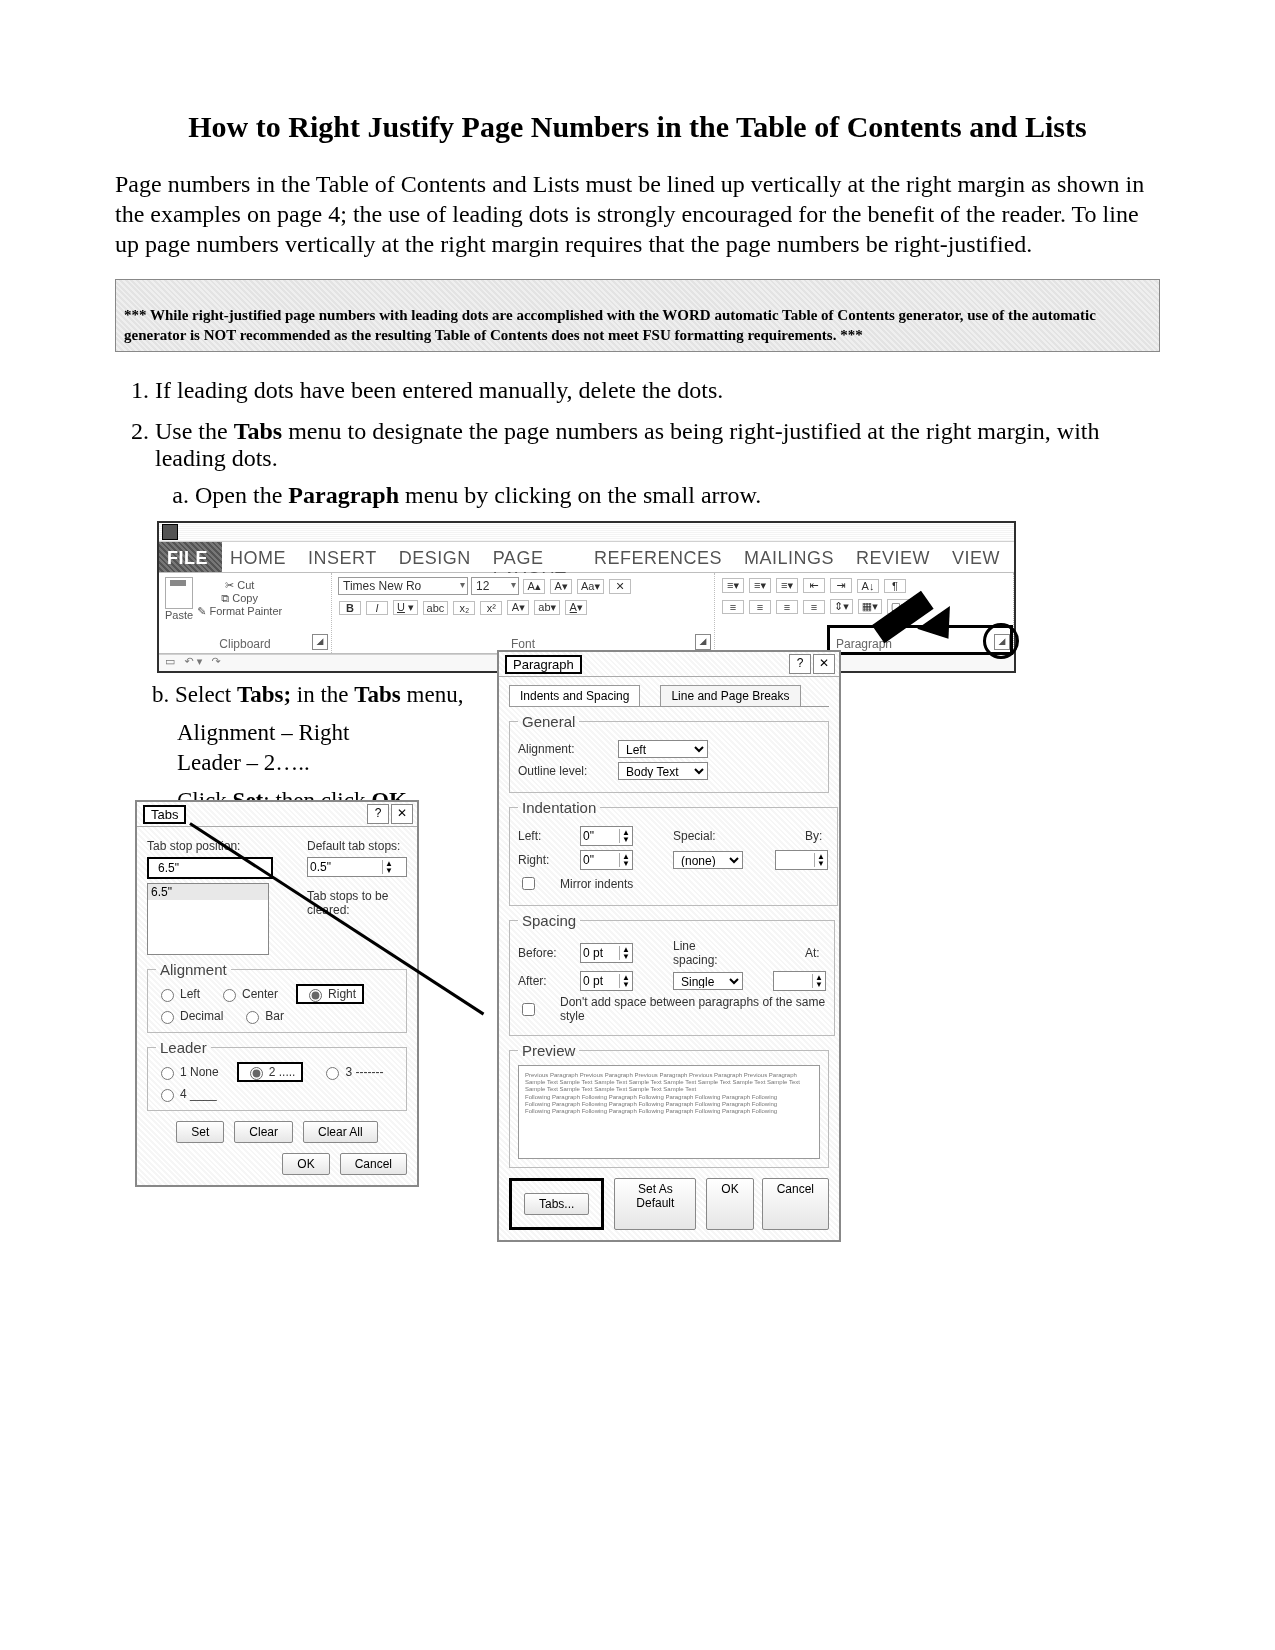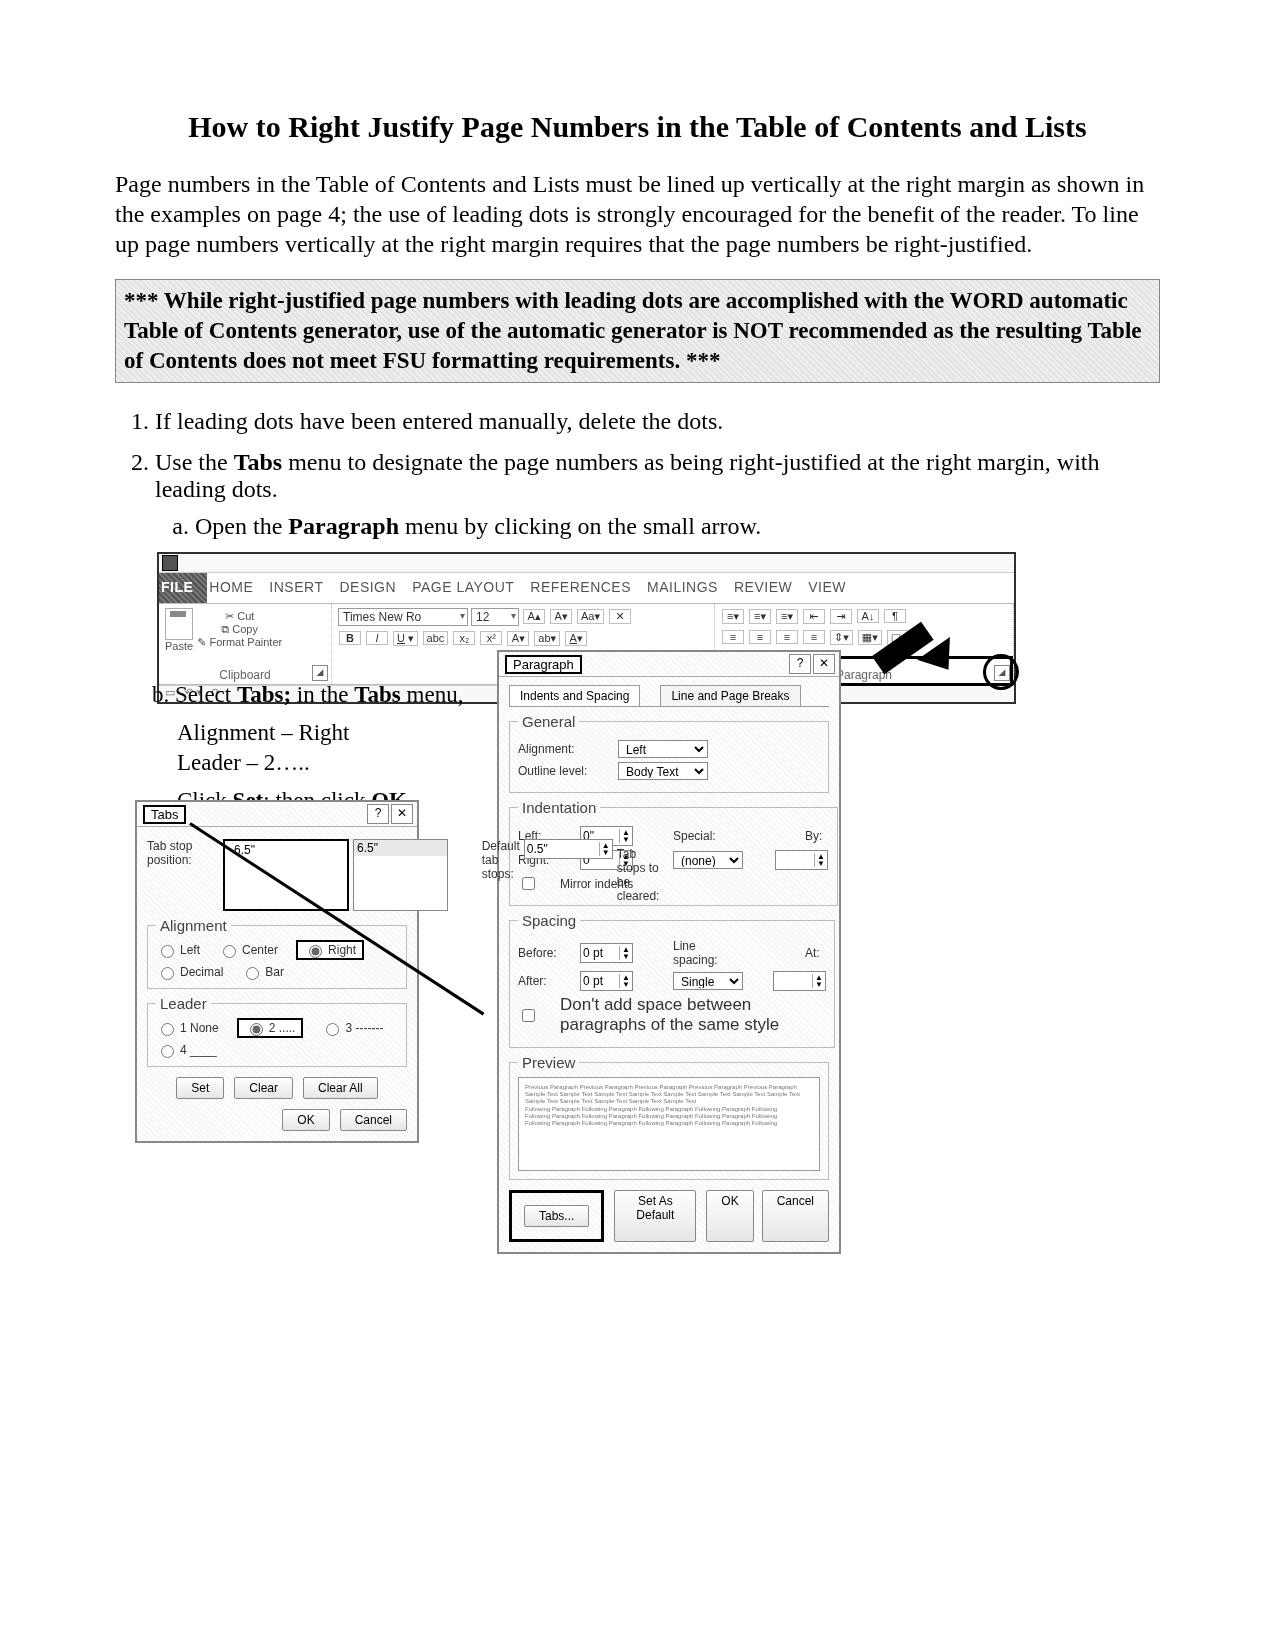--- a/index.html
+++ b/index.html
@@ -27,21 +27,21 @@
     line-height: 1.25;
     margin: 0 0 20px 0;
   }
   .warn-block {
     background: repeating-linear-gradient(45deg,#e3e3e3 0 2px,#efefef 2px 4px);
     border: 1px solid #888;
     padding: 6px 8px;
     margin: 5px 0 25px 0;
   }
   .warn-block b { font-weight: bold; }
-  .warn-text { font-size: 23px; line-height: 1.3; }
+  .warn-text { font-size: 15px; line-height: 1.3; margin-top: 20px; }
   ol.top {
     font-size: 24px;
     margin: 0 0 10px 0;
     padding-left: 40px;
   }
   ol.top > li { margin-bottom: 12px; margin-top: 14px; }
   ol.sub {
     list-style-type: lower-alpha;
     padding-left: 40px;
     margin-top: 10px;
@@ -71,22 +71,22 @@
     position: absolute; left: 3px; top: 1px;
     border: 1px solid #000;
   }
   .ribbon .tabs-row {
     display: flex;
     align-items: stretch;
     height: 30px;
     border-bottom: 1px solid #bbb;
   }
   .ribbon .tabs-row .tab {
-    padding: 6px 14px 0 2px;
-    font-size: 14px;
+    padding: 6px 14px 0 8px;
+    font-size: 18px;
     letter-spacing: 0.5px;
     color: #555;
   }
   .ribbon .tabs-row .tab.file {
     background: repeating-linear-gradient(45deg,#777 0 2px,#555 2px 4px);
     color: #fff;
     font-weight: bold;
   }
   .ribbon .groups-row {
     display: flex;
@@ -221,21 +221,21 @@
   }
   .dlg .body { padding: 8px 10px 10px 10px; }
   .dlg fieldset {
     border:1px solid #bbb;
     margin:6px 0;
     padding:6px 8px 8px 8px;
   }
   .dlg legend { font-size:15px; padding:0 4px; color:#444; }
   .dlg label { color:#333; }
   .dlg .row { display:flex; align-items:center; gap:22px; margin:4px 0; }
-  .dlg .col { display:flex; flex-direction:row; gap:4px; }
+  .dlg .col { display:flex; flex-direction:column; gap:4px; }
   .dlg select,.dlg input[type=text]{
     border:1px solid #888;
     background:#fff;
     font-size:12px;
     padding:1px 3px;
     height:18px;
     box-sizing:border-box;
   }
   .dlg .spin {
     display:inline-flex;
@@ -515,21 +515,21 @@
               <span class="ar">▲<br>▼</span>
             </span>
           <select style="width:70px;margin-left:18px"><option>Single</option></select>
           <span class="spin" style="margin-left:8px">
               <input style="">
               <span class="ar">▲<br>▼</span>
             </span>
         </div>
         <div class="row">
           <input type="checkbox" style="">
-          <label style="font-size:17px">Don't add space between paragraphs of the same style</label>
+          <label style="font-size:12px">Don't add space between paragraphs of the same style</label>
         </div>
       </fieldset>
       <fieldset>
         <legend>Preview</legend>
         <div class="preview">
           Previous Paragraph Previous Paragraph Previous Paragraph Previous Paragraph Previous Paragraph<br>
           Sample Text Sample Text Sample Text Sample Text Sample Text Sample Text Sample Text Sample Text<br>
           Sample Text Sample Text Sample Text Sample Text Sample Text<br>
           Following Paragraph Following Paragraph Following Paragraph Following Paragraph Following<br>
           Following Paragraph Following Paragraph Following Paragraph Following Paragraph Following<br>

